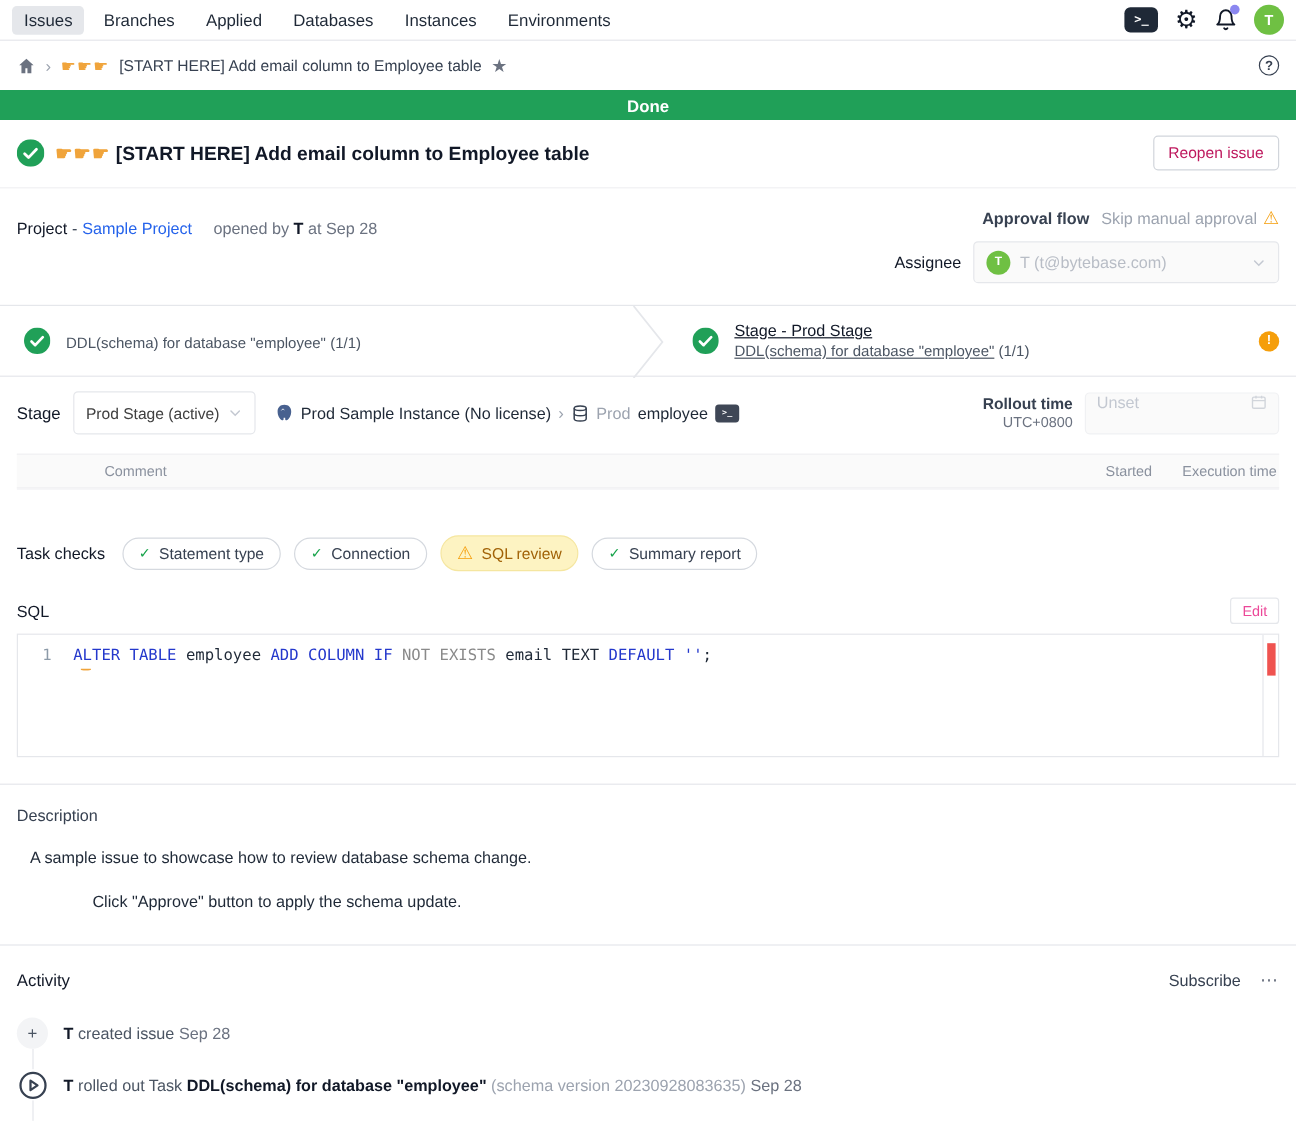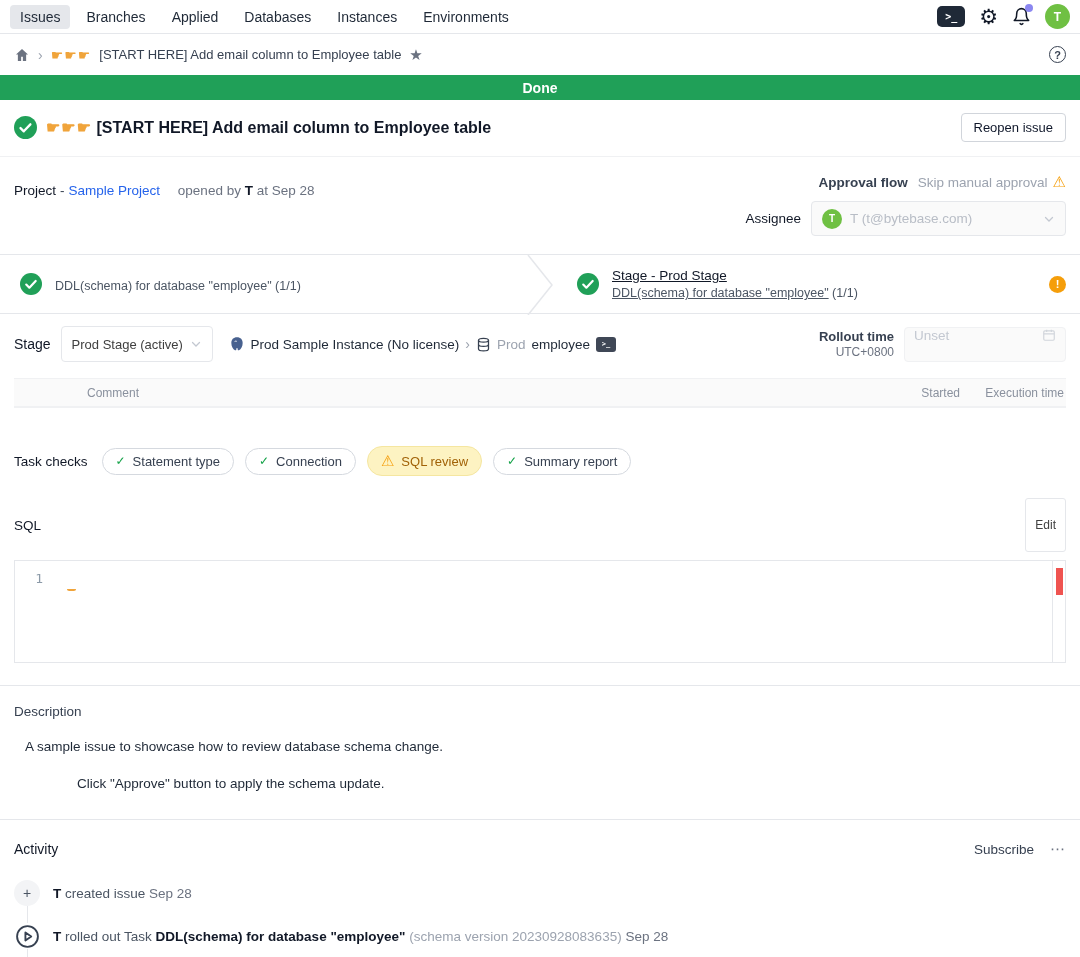--- a/index.html
+++ b/index.html
@@ -38,21 +38,21 @@
   
   .banner { height:25px; background:#20a058; color:#fff; font-size:14px; font-weight:bold;
             display:flex; align-items:center; justify-content:center; }
 
   
   .issue-header { display:flex; align-items:center; padding:13px 14px 14px;
                   border-bottom:1px solid #f0f1f3; }
   .issue-title { font-size:16px; font-weight:bold; color:#111827; margin-left:9px; flex:1; }
   .issue-title .hands { font-size:16px; }
   .btn-outline { border:1px solid #d1d5db; background:#fff; border-radius:4px;
-                 font-size:13px; color:#0f172a; padding:6px 12px; cursor:pointer;
+                 font-size:13px; color:#be185d; padding:6px 12px; cursor:pointer;
                  font-family:"Liberation Sans",sans-serif; }
 
   
   .meta { display:flex; justify-content:space-between; padding:16px 14px 18px; }
   .meta-left { font-size:13.5px; padding-top:10px; }
   .meta-left .lbl { color:#111827; }
   .meta-left .dash { color:#374151; margin:0 4px; }
   .link { color:#2563eb; text-decoration:none; cursor:pointer; }
   .opened { color:#6b7280; margin-left:14px; }
   .opened b { color:#111827; }
@@ -120,21 +120,21 @@
   .pill { display:flex; align-items:center; gap:7px; border:1px solid #d5d9df; border-radius:999px;
           padding:5px 13px; font-size:13px; color:#374151; cursor:pointer; background:#fff; }
   .pill .ok { color:#16a34a; font-size:12px; }
   .pill.warn { background:#fdf3c2; border-color:#f5e6a0; color:#a16207; }
 
   
   .sql-section { padding:22px 14px 0; }
   .sql-head { display:flex; align-items:center; justify-content:space-between; margin-bottom:8px; }
   .sql-lbl { font-size:13.5px; color:#111827; }
   .edit-btn { border:1px solid #e5e7eb; background:#fff; border-radius:3px; font-size:12px;
-              color:#404040; padding:19px 9px; cursor:pointer; font-family:"Liberation Sans",sans-serif; }
+              color:#ec4899; padding:3px 9px; cursor:pointer; font-family:"Liberation Sans",sans-serif; }
   .editor { position:relative; border:1px solid #e5e7eb; height:103px; overflow:hidden; }
   .code-line { display:flex; align-items:flex-start; padding-top:9px;
                font-family:"DejaVu Sans Mono",monospace; font-size:13px; line-height:18px; }
   .gutter { width:46px; text-align:right; padding-right:18px; color:#8c9aa8; }
   .tok-kw { color:#2438cc; }
   .tok-pl { color:#1f2937; }
   .tok-mu { color:#8a8a8a; }
   .caret-mark { position:absolute; left:52px; top:27px; width:9px; height:3px;
                 border-bottom:2px solid #f0a43b; border-radius:50%; }
   .ruler { position:absolute; top:0; right:0; bottom:0; width:13px; border-left:1px solid #e5e7eb; background:#fff; }
@@ -344,20 +344,21 @@
   </div>
 
   <div class="sql-section">
     <div class="sql-head">
       <span class="sql-lbl">SQL</span>
       <button class="edit-btn">Edit</button>
     </div>
     <div class="editor">
       <div class="code-line">
         <span class="gutter">1</span>
+        <span class="code"><span class="tok-kw">ALTER TABLE</span><span class="tok-pl"> employee </span><span class="tok-kw">ADD COLUMN IF</span><span class="tok-pl"> </span><span class="tok-mu">NOT EXISTS</span><span class="tok-pl"> email TEXT </span><span class="tok-kw">DEFAULT</span><span class="tok-pl"> </span><span class="tok-kw">''</span><span class="tok-pl">;</span></span>
       </div>
       <span class="caret-mark"></span>
       <div class="ruler">
           <span class="mark"></span>
         </div>
     </div>
   </div>
 
   <hr class="divider div1">
 

